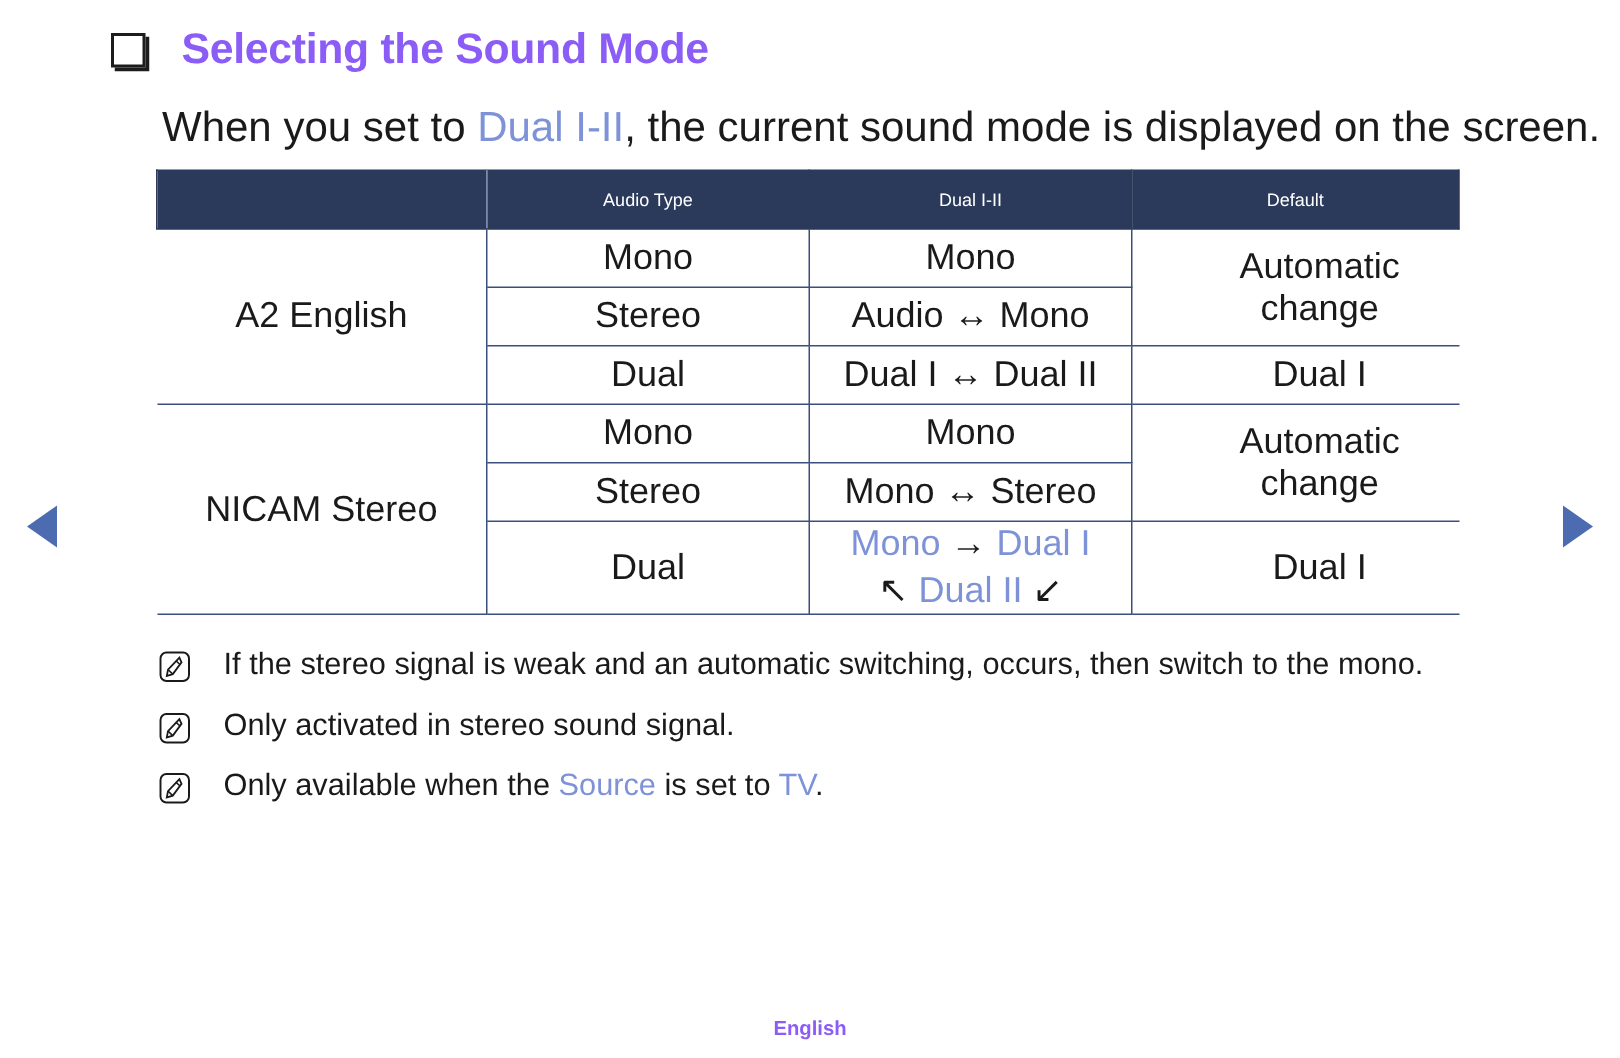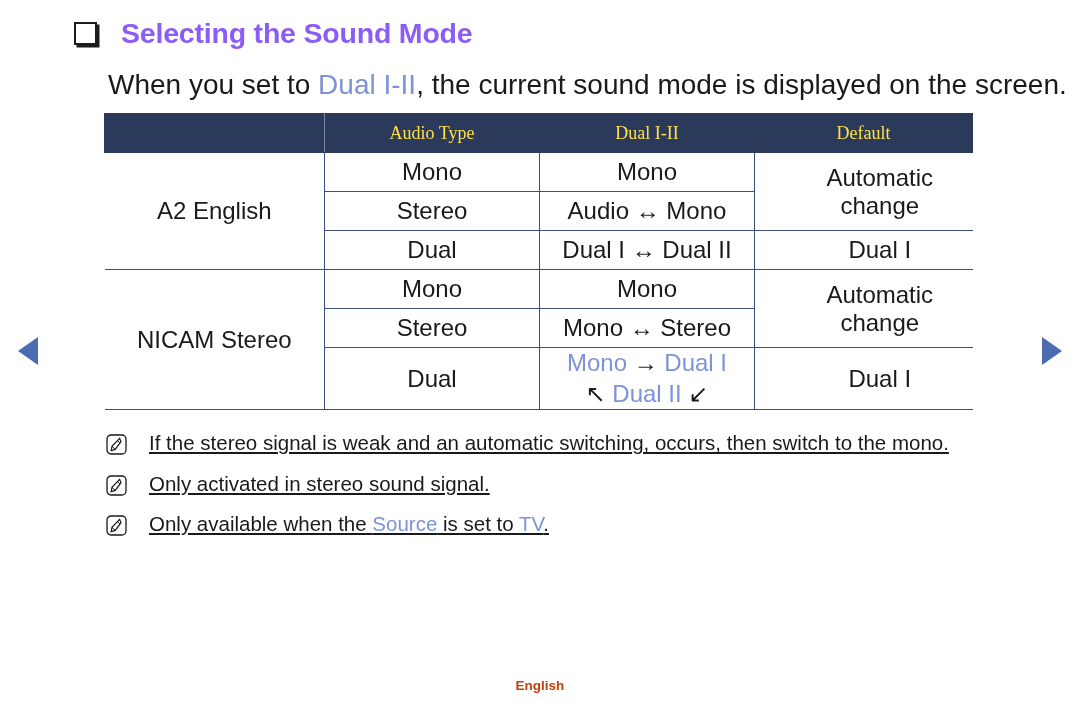--- a/index.html
+++ b/index.html
@@ -89,45 +89,43 @@
     font-weight: normal;
     font-size: 24px;
     text-align: center;
     color: #1a1a1a;
     padding: 0;
     height: 38px;
     vertical-align: middle;
   }
   table.sound thead th {
     background: #2b3a5b;
-    color: #fde047;
+    color: #ffffff;
     height: 38px;
     border-color: #2b3a5b;
-    font-size: 18px;
-    font-family: Liberation Serif, serif;
+    font-size: 12px;
   }
   table.sound thead th.blank {
     border-right: 1px solid #7b88a6;
   }
   table.sound thead th.sep {
     border-left: 1px solid #7b88a6;
   }
   
   table.sound tbody td.edge-l { border-left: none; }
   table.sound tbody td.edge-r { border-right: none; padding-left: 32px; }
   .blk-end td { border-bottom: 2.5px solid #2b3a5b; }
   .blue { color: #7e92d8; }
   .arrow-blk { color: #1a1a1a; }
   .cell-two-line { line-height: 1.28; padding: 5px 0; }
 
   
   .notes {
     margin: 18px 0 0 106px;
     width: 910px;
-    text-decoration: underline;
   }
   .note {
     display: flex;
     align-items: flex-start;
     margin-bottom: 11px;
   }
   .note-icon {
     flex: 0 0 auto;
     width: 21px;
     height: 21px;
@@ -143,21 +141,21 @@
 
   
   .footer {
     position: absolute;
     left: 0;
     top: 678px;
     width: 1080px;
     text-align: center;
     font-size: 13.5px;
     font-weight: bold;
-    color: #c2410c;
+    color: #8b5cf6;
   }
 </style>
 </head>
 <body>
 
 <div class="nav-arrow left"></div>
 <div class="nav-arrow right"></div>
 
 <div class="content">
 

